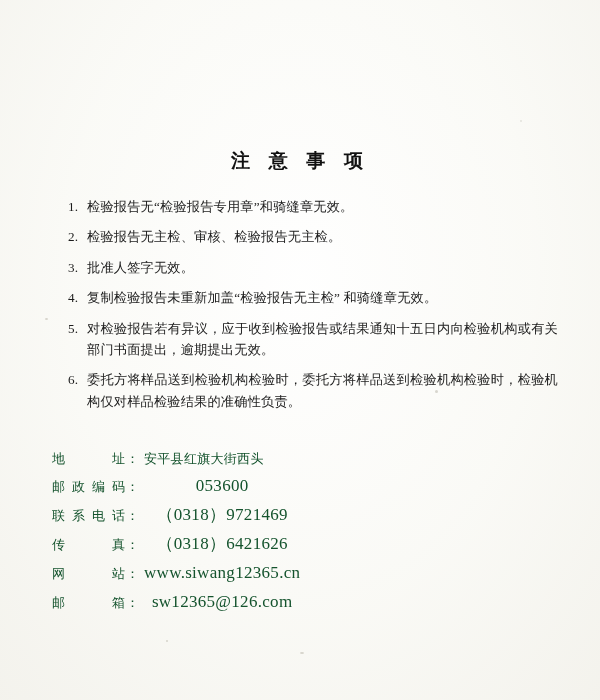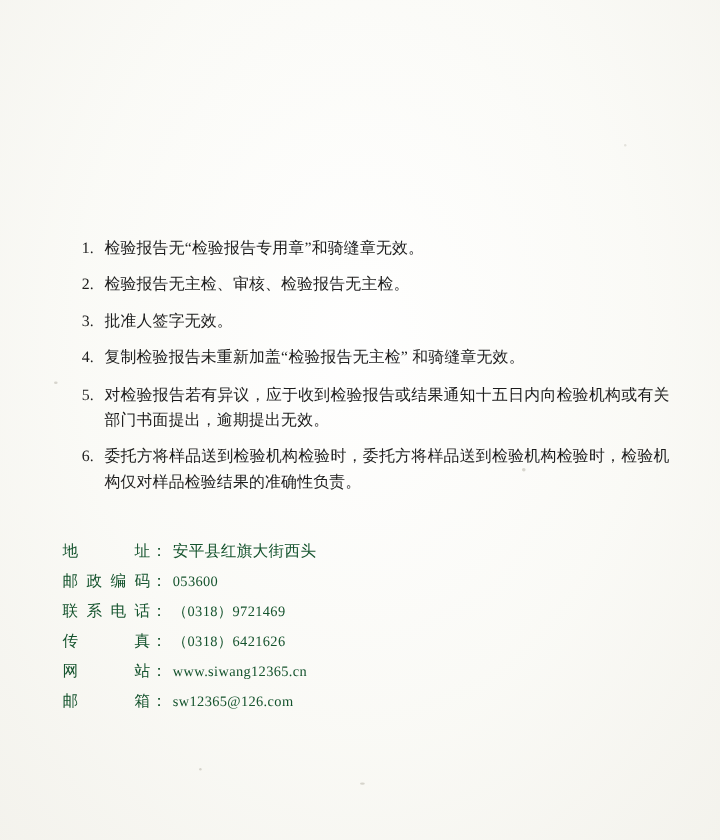--- a/index.html
+++ b/index.html
@@ -94,30 +94,32 @@
     flex: 0 0 auto;
     margin-right: 5px;
   }
   .contact-value {
     flex: 1 1 auto;
     letter-spacing: .3px;
     font-family: "Liberation Serif", serif;
   }
   .contact-value.latin {
     font-family: "Liberation Serif", serif;
-    font-size: 12px;
+    font-size: 17px;
+    text-align: center;
   }
 </style>
 </head>
 <body>
 
 <div class="paper"></div>
 
 <div class="content">
 
+  <div class="doc-title">注 意 事 项</div>
 
   <div class="notes">
     <div class="note-row">
       <div class="note-num">1.</div>
       <div class="note-text">检验报告无“检验报告专用章”和骑缝章无效。</div>
     </div>
     <div class="note-row">
       <div class="note-num">2.</div>
       <div class="note-text">检验报告无主检、审核、检验报告无主检。</div>
     </div>

